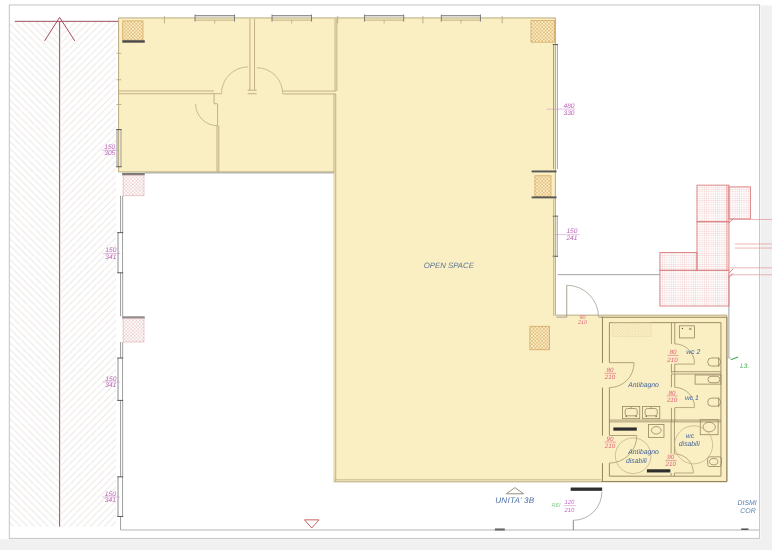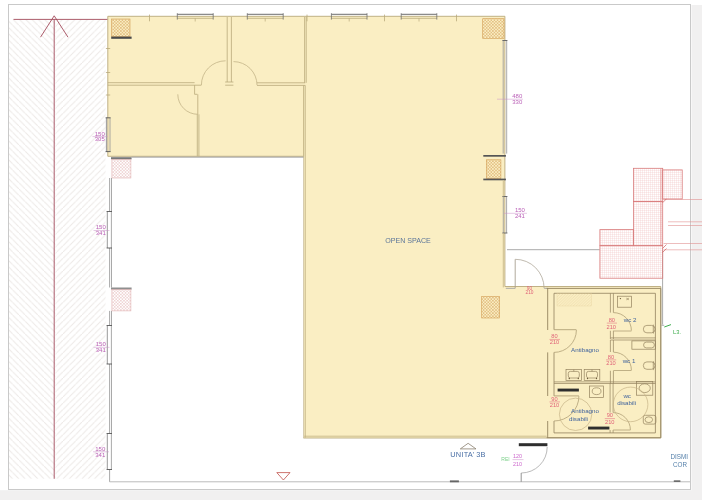--- a/index.html
+++ b/index.html
@@ -1,17 +1,17 @@
 <!DOCTYPE html>
 <html><head>
 <meta charset="utf-8">
 <style>
   html,body{margin:0;padding:0;background:#ffffff;}
   #stage{position:relative;width:702px;height:500px;overflow:hidden;background:#ffffff;
-         font-family:"Liberation Sans", sans-serif;}
+         font-family:"Liberation Sans", sans-serif;font-style:italic;}
   svg{position:absolute;left:0;top:0;}
   text{font-family:"Liberation Sans", sans-serif;}
 </style>
 </head>
 <body>
 <div id="stage">
 <svg width="702" height="500" viewBox="0 0 702 500">
 <defs>
 
   <pattern id="hbl" width="6.3" height="6.3" patternUnits="userSpaceOnUse">

